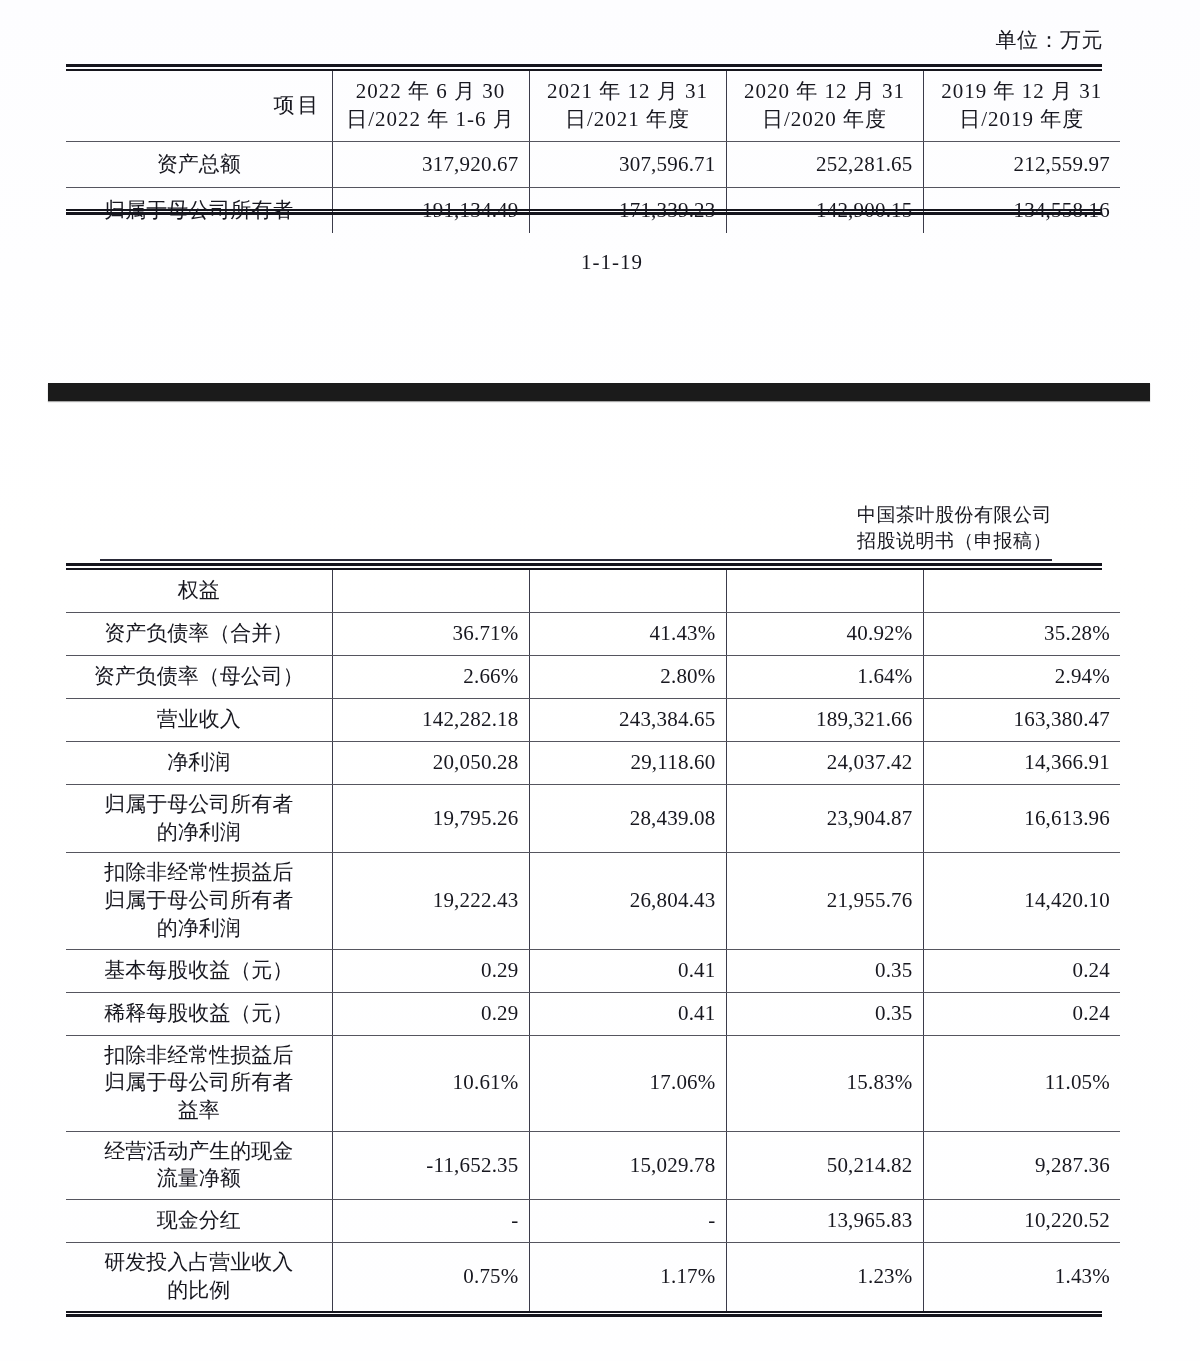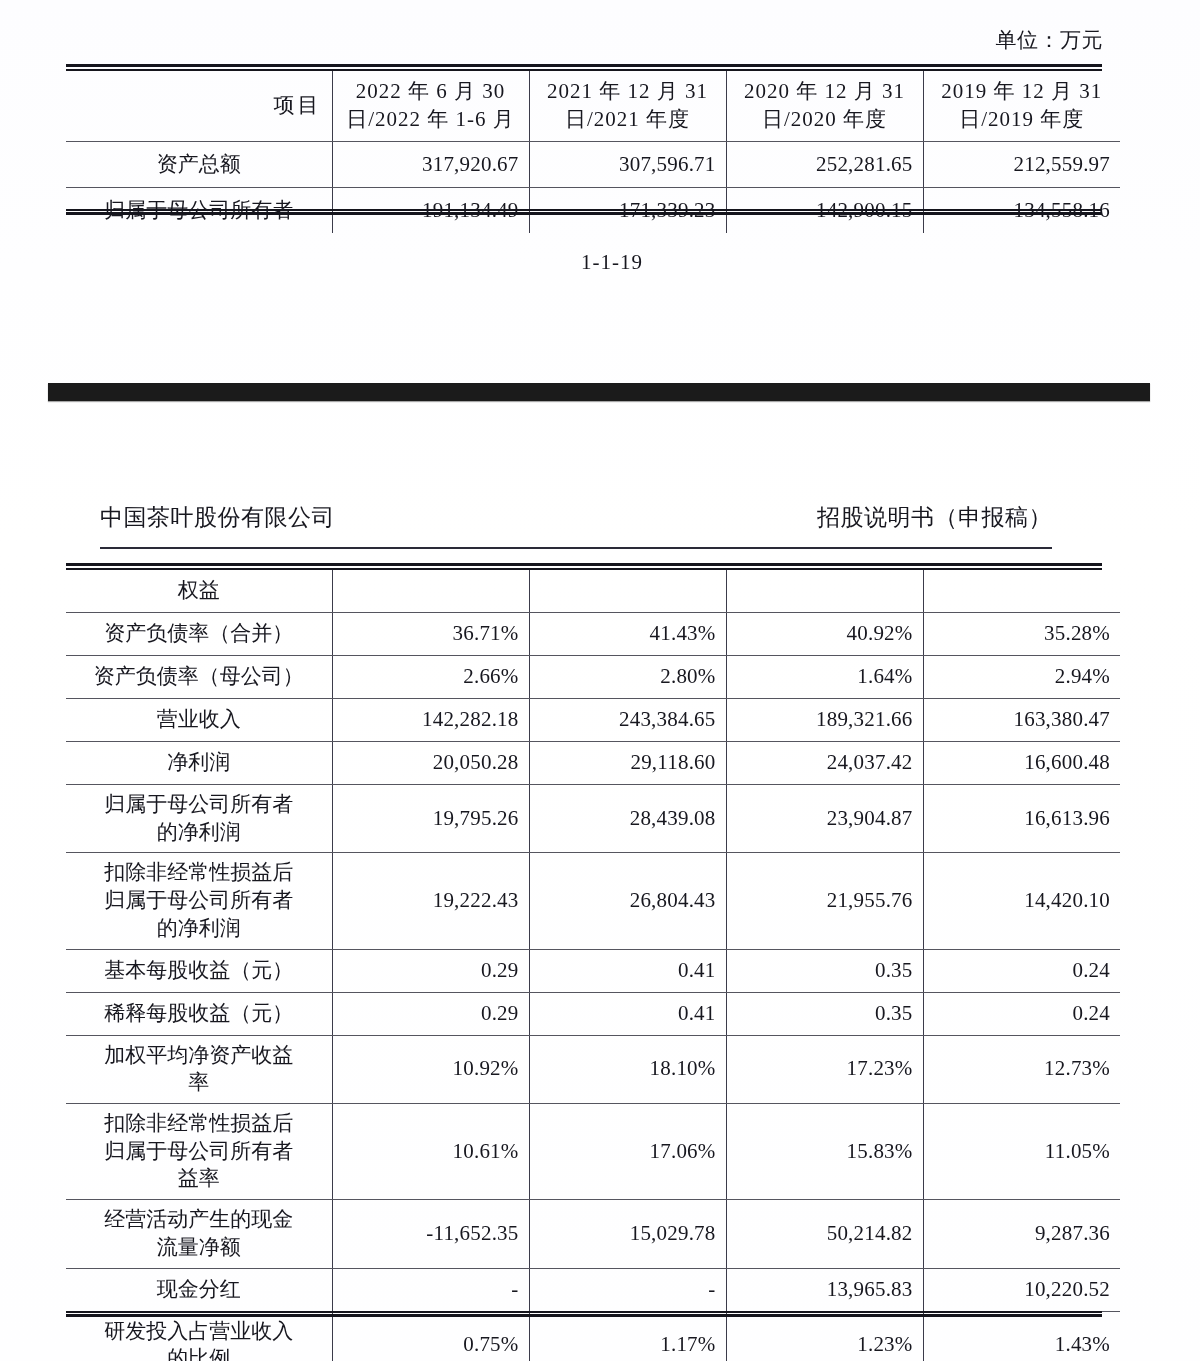--- a/index.html
+++ b/index.html
@@ -111,24 +111,25 @@
 
   
   .running-header {
     position: absolute;
     left: 100px;
     top: 502px;
     width: 952px;
     display: flex;
     justify-content: space-between;
     align-items: flex-end;
-    font-size: 23px;
+    font-size: 19px;
     letter-spacing: 0.5px;
-    padding-bottom: 14px;
+    padding-bottom: 5px;
     border-bottom: 2px solid #2a2a38;
+    flex-direction: column;
   }
 
   
   #table2-rule-top { left: 66px; width: 1036px; top: 563px; }
   #table2 { left: 66px; top: 570px; width: 1036px; }
   #table2 tbody td { height: 30px; }
   #table2 tbody tr:last-child td { border-bottom: none; }
   #table2-rule-bot { left: 66px; width: 1036px; top: 1311px; }
 
   .r2 { height: 48px; }
@@ -245,21 +246,21 @@
           <td class="num">189,321.66</td>
           <td class="num">163,380.47</td>
         </tr>
         <tr>
           <td class="lbl">
             <div>净利润</div>
           </td>
           <td class="num">20,050.28</td>
           <td class="num">29,118.60</td>
           <td class="num">24,037.42</td>
-          <td class="num">16,600.48</td>
+          <td class="num">14,366.91</td>
         </tr>
         <tr class="r2">
           <td class="lbl">
             <div>归属于母公司所有者</div>
             <div>的净利润</div>
           </td>
           <td class="num">19,795.26</td>
           <td class="num">28,439.08</td>
           <td class="num">23,904.87</td>
           <td class="num">16,613.96</td>
@@ -286,30 +287,20 @@
         </tr>
         <tr>
           <td class="lbl">
             <div>稀释每股收益（元）</div>
           </td>
           <td class="num">0.29</td>
           <td class="num">0.41</td>
           <td class="num">0.35</td>
           <td class="num">0.24</td>
         </tr>
-        <tr class="r2">
-          <td class="lbl">
-            <div>加权平均净资产收益</div>
-            <div>率</div>
-          </td>
-          <td class="num">10.92%</td>
-          <td class="num">18.10%</td>
-          <td class="num">17.23%</td>
-          <td class="num">12.73%</td>
-        </tr>
         <tr class="r3">
           <td class="lbl">
             <div>扣除非经常性损益后</div>
             <div>归属于母公司所有者</div>
             <div>益率</div>
           </td>
           <td class="num">10.61%</td>
           <td class="num">17.06%</td>
           <td class="num">15.83%</td>
           <td class="num">11.05%</td>

